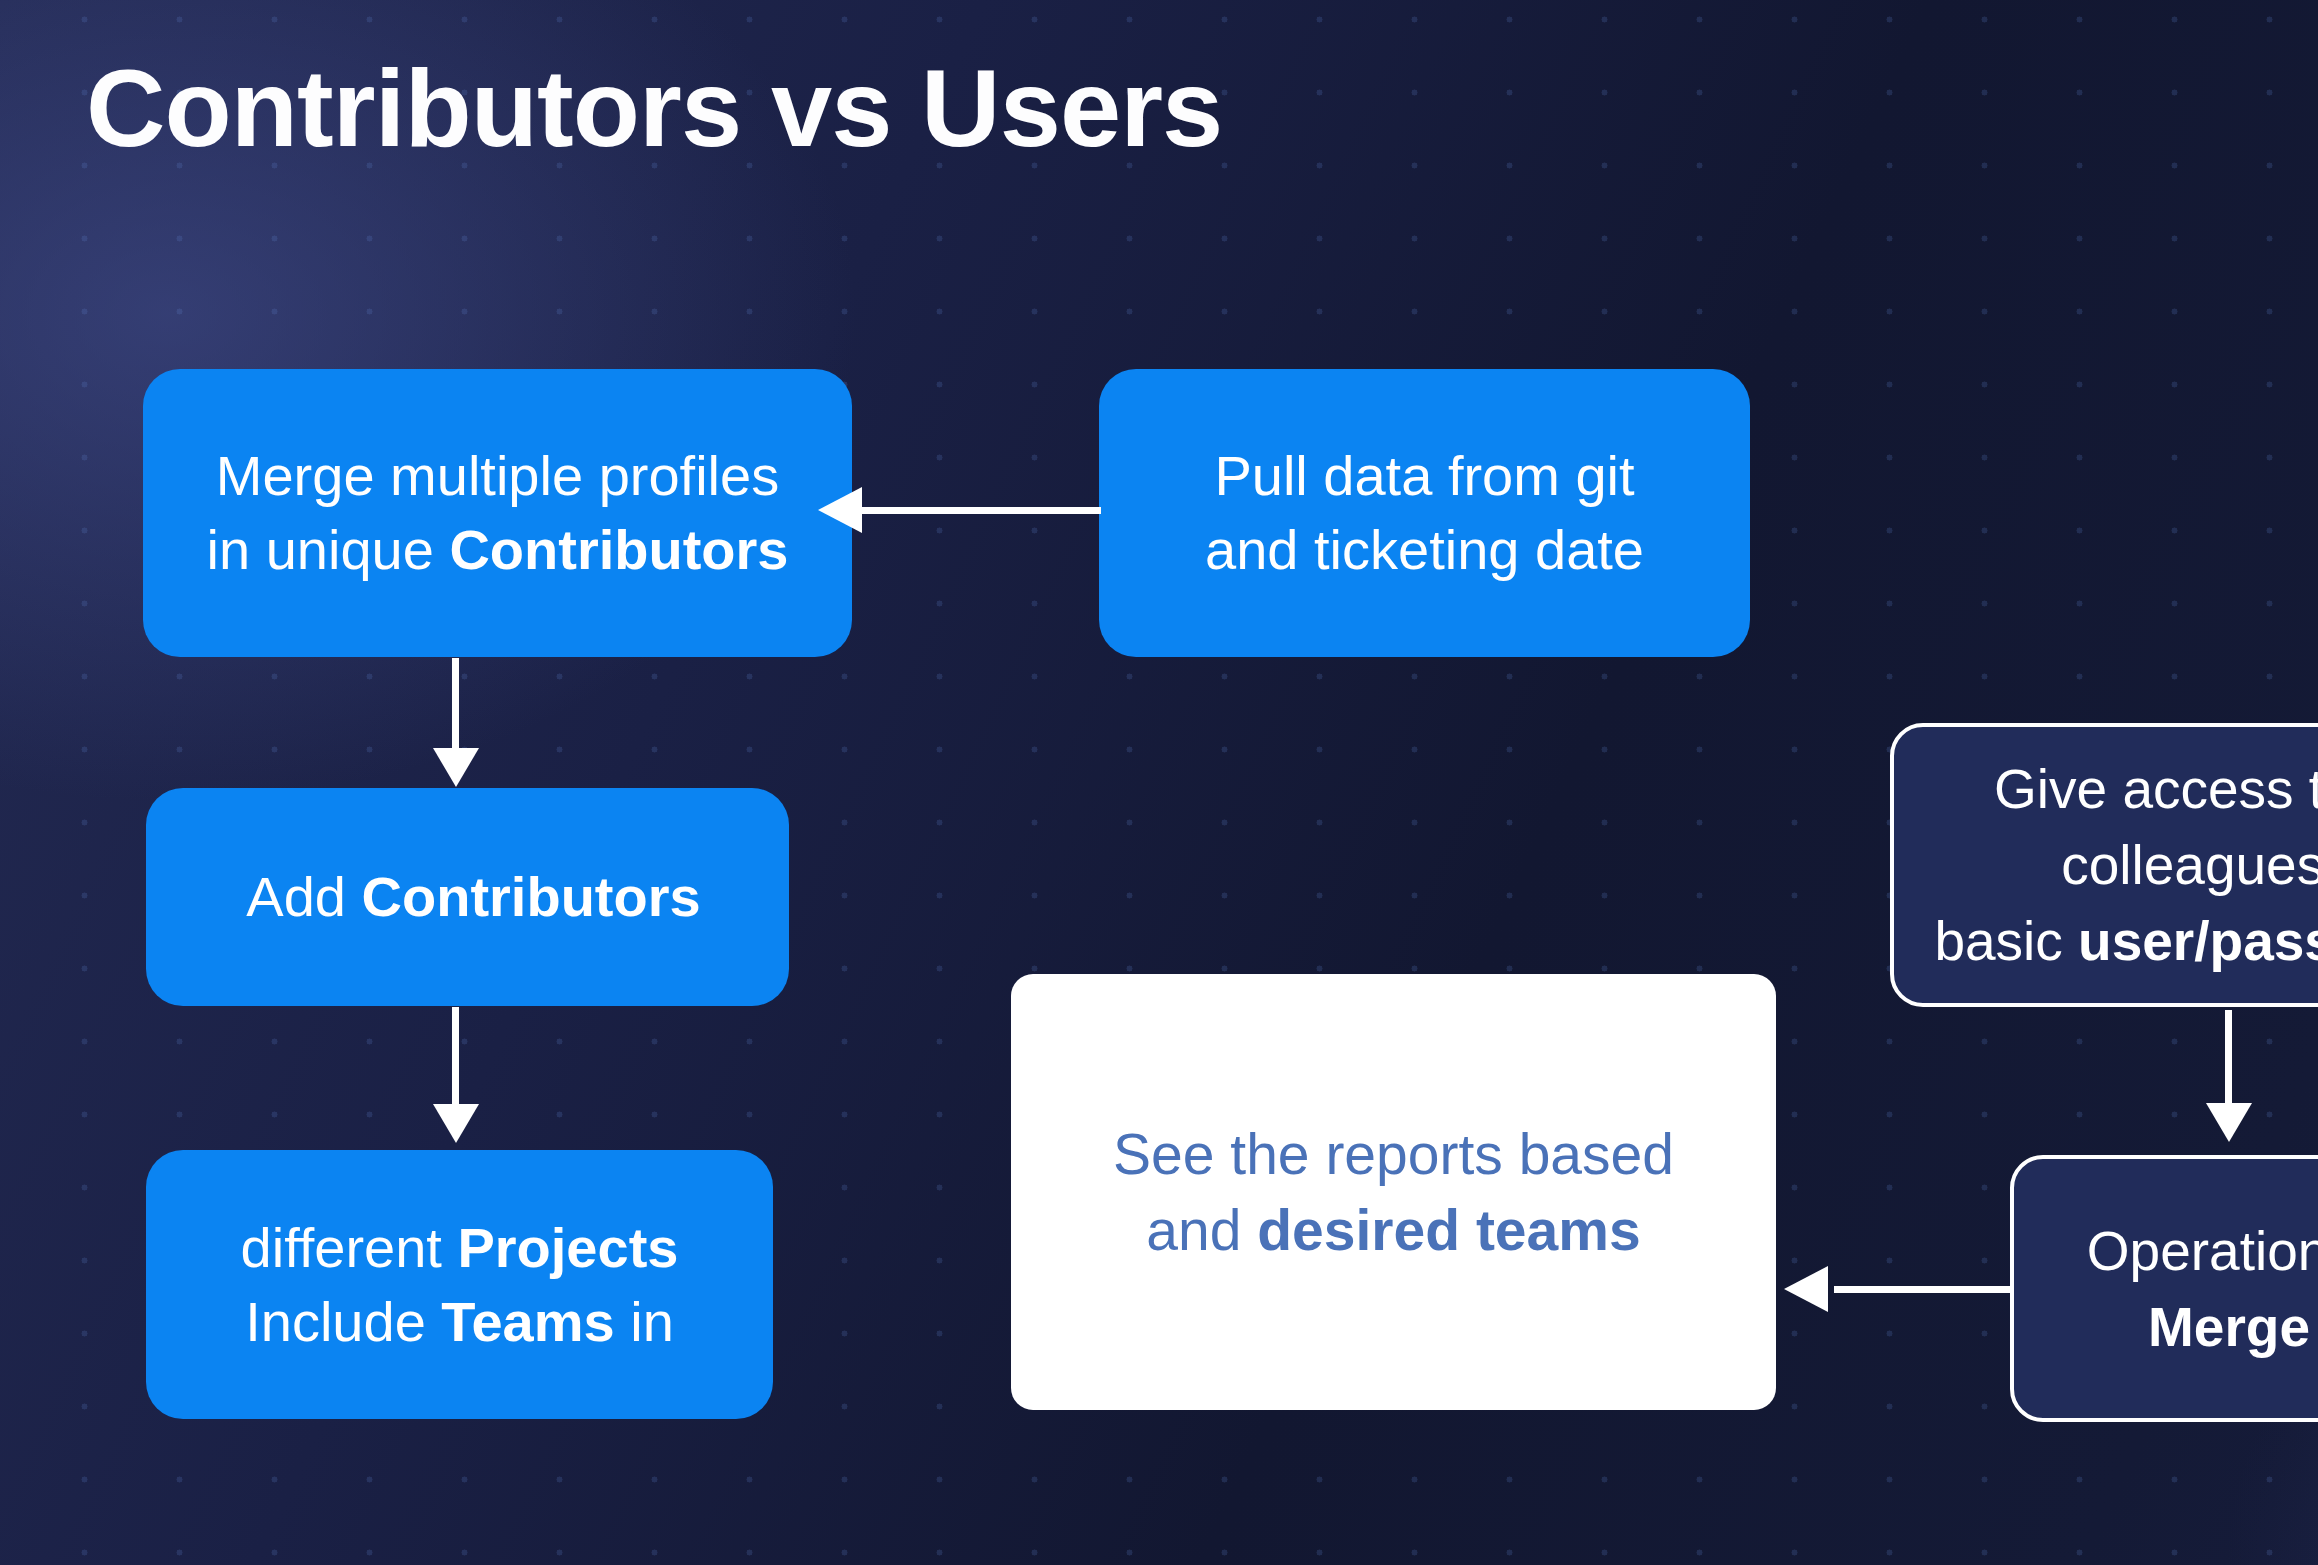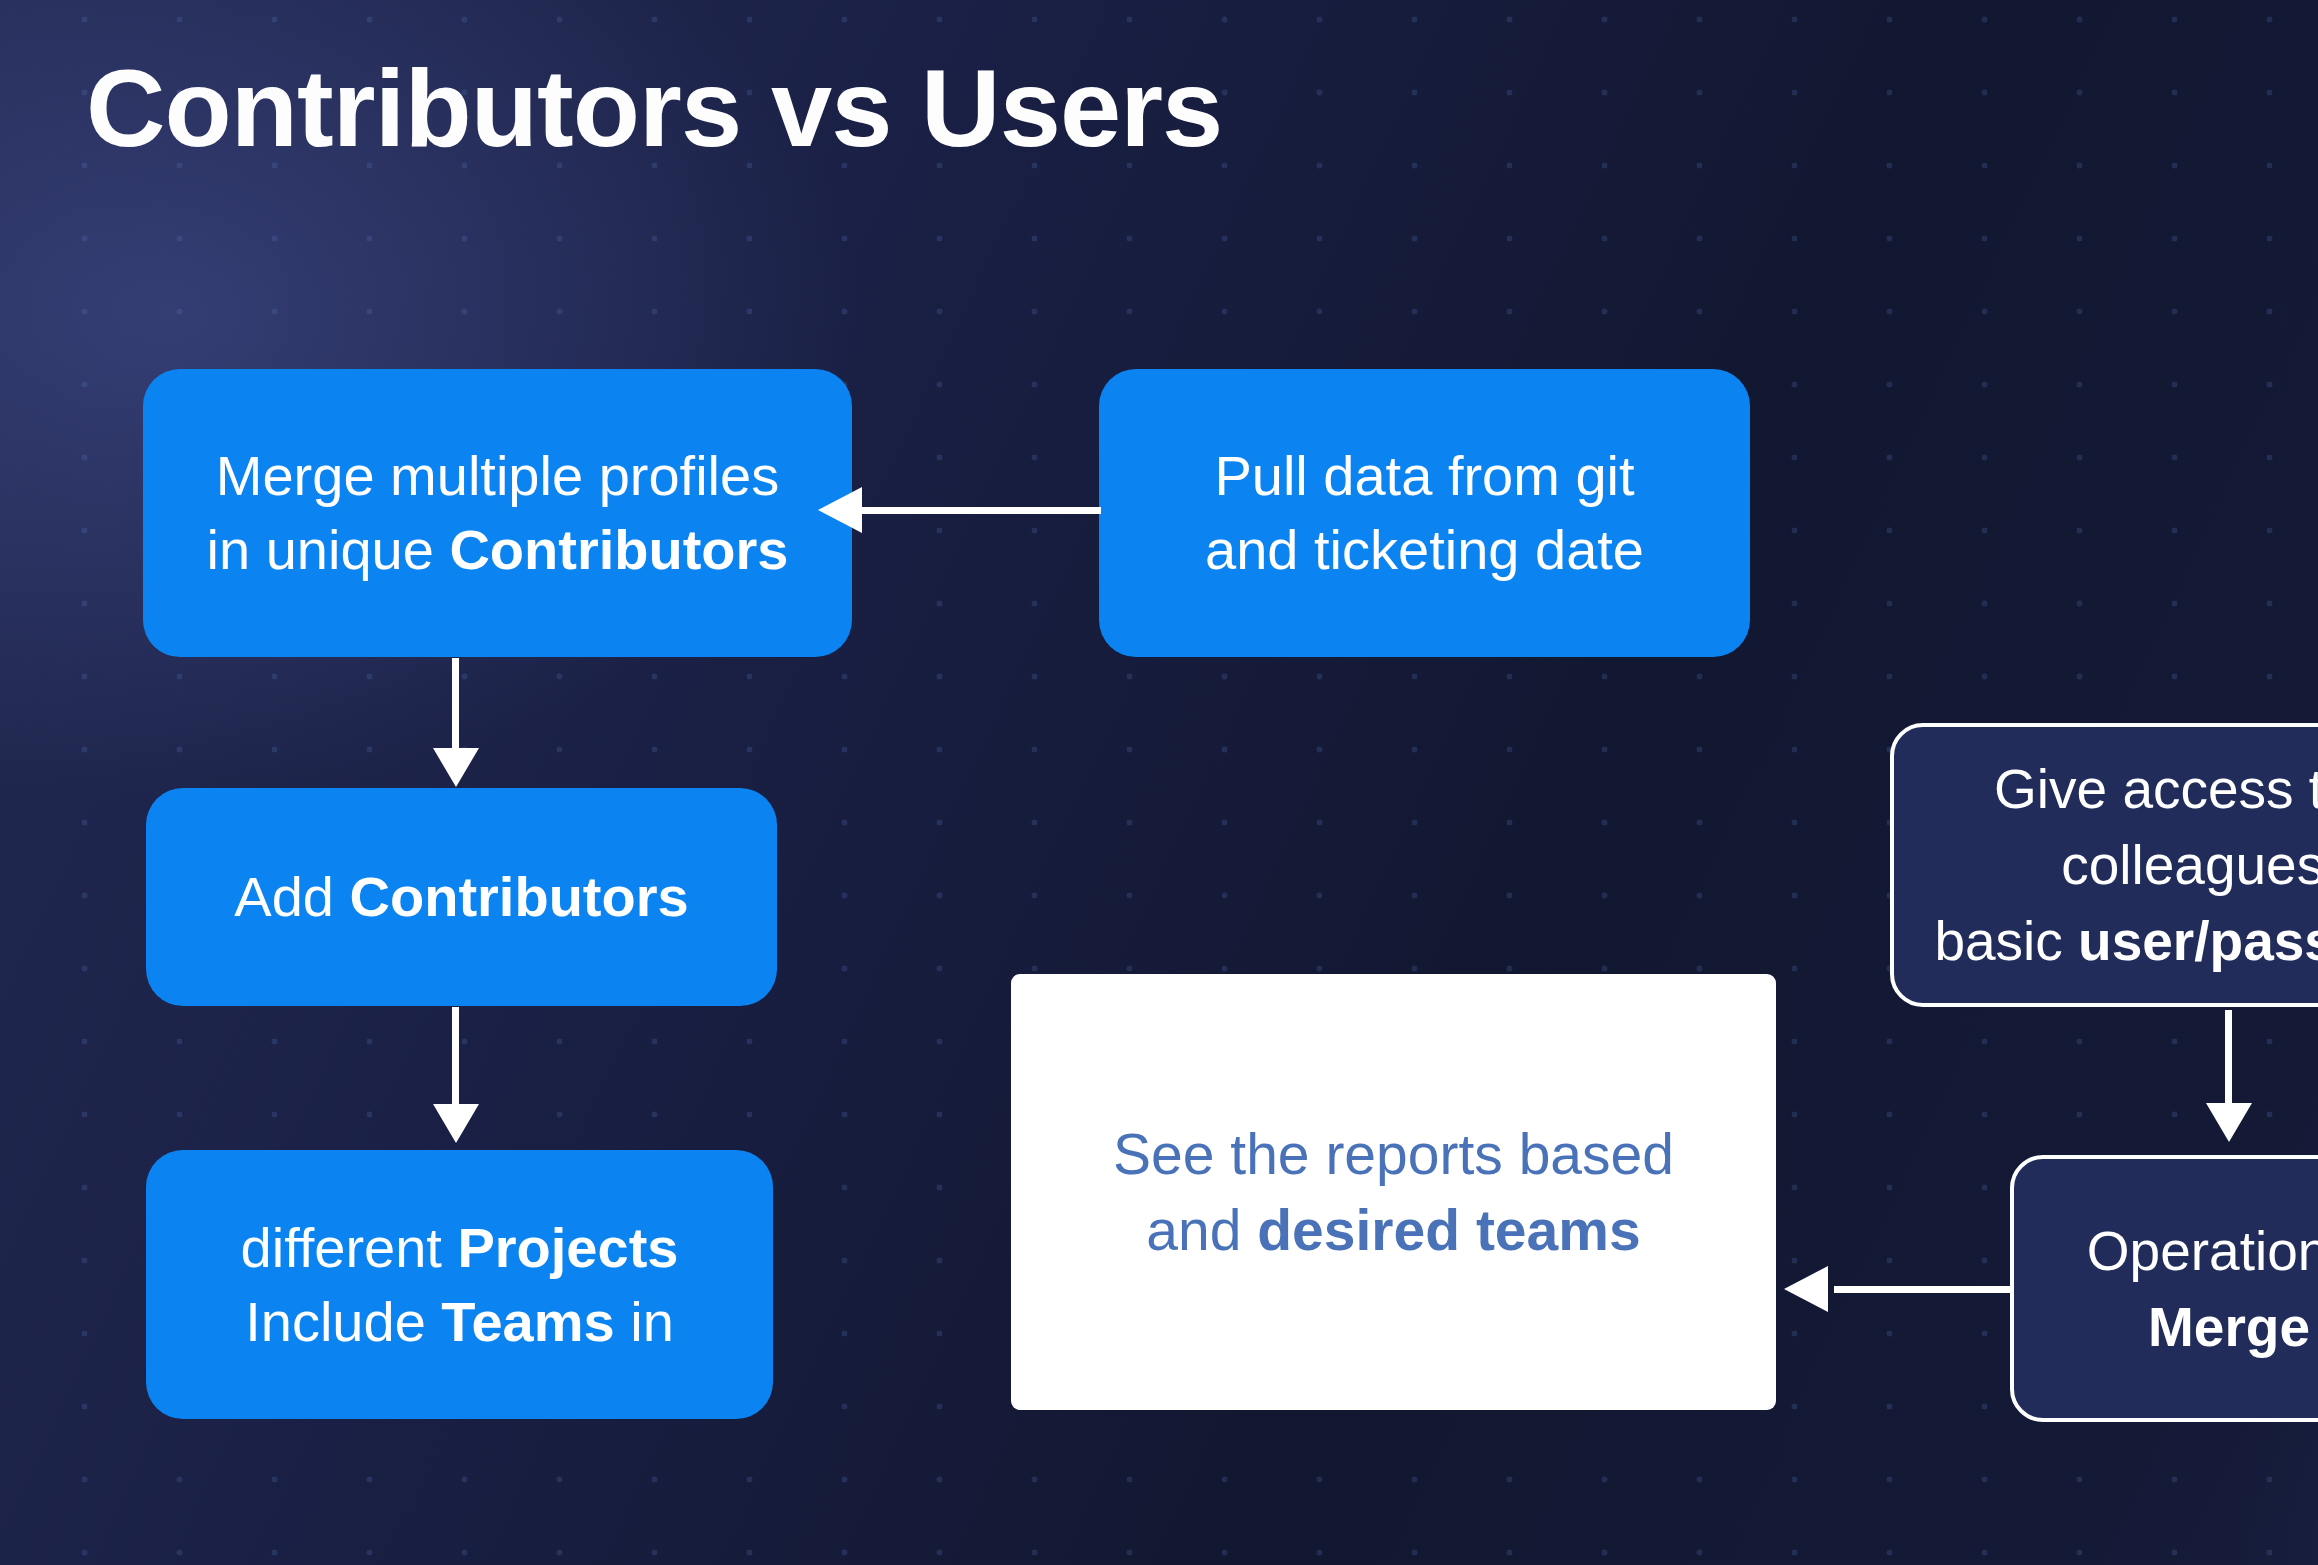--- a/index.html
+++ b/index.html
@@ -23,33 +23,33 @@
   }
   .page-title{
     position:absolute; left:86px; top:44px;
     font-size:110px; font-weight:bold; color:#fdfdfe;
     letter-spacing:-0.9px; white-space:nowrap;
   }
   
   .node{position:absolute; border-radius:37px; color:#ffffff;}
   .node-blue{background:#0b84f2;}
   .node-navy{background:#212c5a; border:4.6px solid #ffffff; border-radius:33px;}
-  .node-white{background:#ffffff; border-radius:9px; color:#4a72b8;}
+  .node-white{background:#ffffff; border-radius:22px; color:#4a72b8;}
   .node-text{
     display:flex; flex-direction:column; justify-content:center; align-items:center;
     width:100%; height:100%; text-align:center;
     font-size:56px; line-height:74px;
   }
   .node-navy .node-text{font-size:55px; line-height:76px;}
   .node-white .node-text{font-size:57px; line-height:76px;}
   .tline{white-space:nowrap;}
   .tline .b{font-weight:bold;}
   #node-merge      {left:107px;  top:369px;  width:709px; height:288px;margin-left:36px;}
   #node-pull       {left:1099px; top:369px;  width:651px; height:288px;}
-  #node-add        {left:146px;  top:788px; width:631px; height:218px;}
+  #node-add        {left:146px;  top:788px; width:631px; height:218px;padding-left:12px;}
   #node-include    {left:146px;  top:1150px; width:627px; height:269px;}
   #node-reports    {left:1011px; top:974px; width:765px; height:436px;}
   #node-give       {left:1890px; top:723px; width:691px; height:284px; box-sizing:border-box;}
   #node-operational{left:2010px; top:1155px; width:438px;  height:267px; box-sizing:border-box;}
   
   .aline{position:absolute; background:#ffffff;}
   .ahead{position:absolute; width:0; height:0;}
   .ahead.left {border-top:23px solid transparent; border-bottom:23px solid transparent; border-right:44px solid #ffffff;}
   .ahead.down {border-left:23px solid transparent; border-right:23px solid transparent; border-top:39px solid #ffffff;}
 </style>

